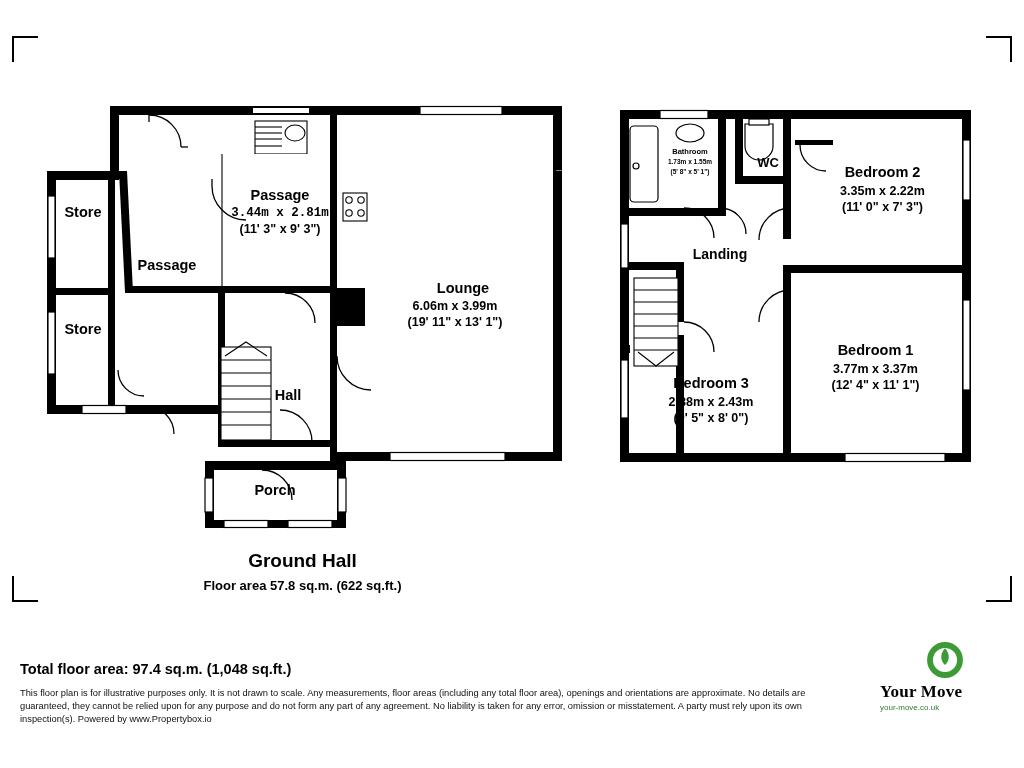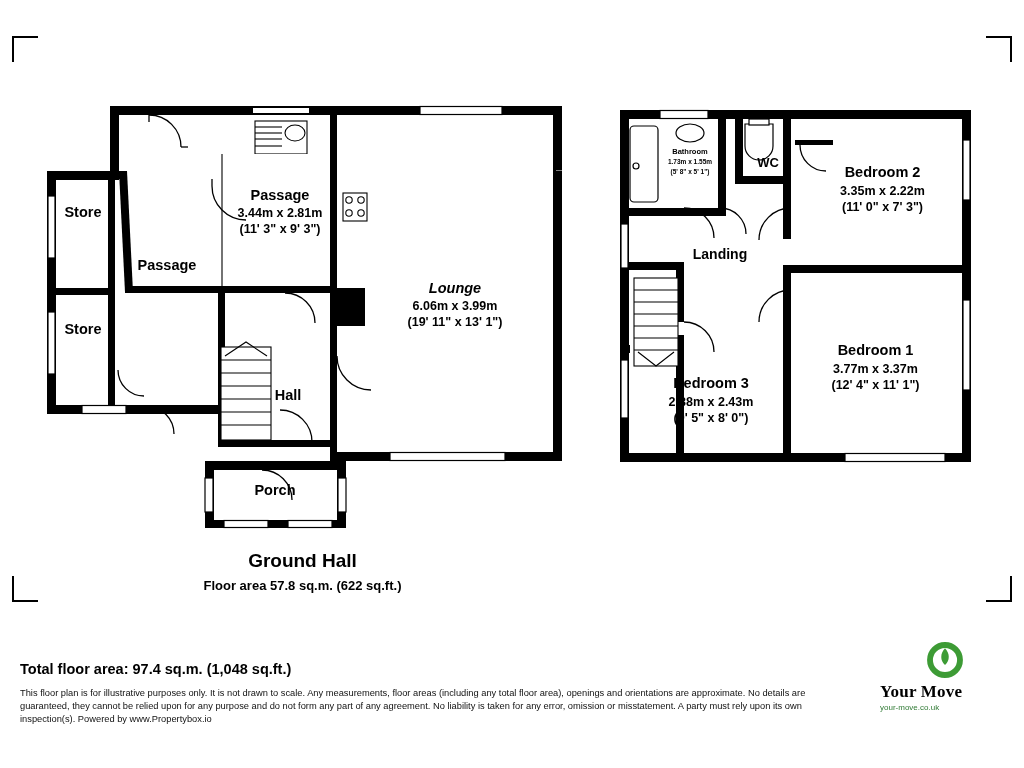--- a/index.html
+++ b/index.html
@@ -240,24 +240,24 @@
       <path d="M222,154 L222,286" stroke-width="1.1"></path>
       <path d="M330,157 L330,286" stroke-width="0"></path>
     </g>
   </svg>
 
   <div class="lbl room-name" style="left:48px; top:203px; width:70px;">Store</div>
   <div class="lbl room-name" style="left:48px; top:320px; width:70px;">Store</div>
   <div class="lbl room-name" style="left:122px; top:256px; width:90px;">Passage</div>
 
   <div class="lbl room-name" style="left:205px; top:186px; width:150px;">Passage</div>
-  <div class="lbl room-dims" style="left:205px; top:205px; width:150px;">3.44m x 2.81m</div>
+  <div class="lbl room-dims" style="left:205px; top:205px; width:150px;font-family:Liberation Mono, monospace;">3.44m x 2.81m</div>
   <div class="lbl room-dims" style="left:205px; top:221px; width:150px;">(11' 3" x 9' 3")</div>
 
-  <div class="lbl room-name" style="left:380px; top:279px; width:150px;font-style:italic;">Lounge</div>
+  <div class="lbl room-name" style="left:388px; top:279px; width:150px;">Lounge</div>
   <div class="lbl room-dims" style="left:380px; top:298px; width:150px;">6.06m x 3.99m</div>
   <div class="lbl room-dims" style="left:380px; top:314px; width:150px;">(19' 11" x 13' 1")</div>
 
   <div class="lbl room-name" style="left:248px; top:366px; width:80px;margin-top:20px;">Hall</div>
   <div class="lbl room-name" style="left:232px; top:481px; width:86px;">Porch</div>
 
   <div class="floor-title" style="left:185px; top:550px; width:235px;">Ground Hall</div>
   <div class="floor-area" style="left:155px; top:578px; width:295px;">Floor area 57.8 sq.m. (622 sq.ft.)</div>
 
   <svg class="plan-svg" width="1024" height="620" viewBox="0 0 1024 620" style="pointer-events:none;">

